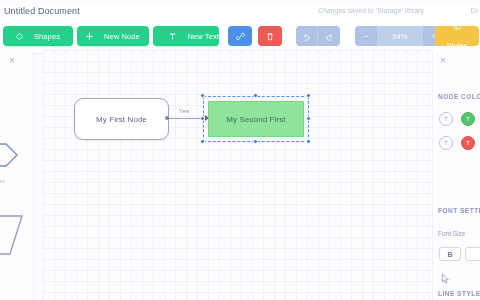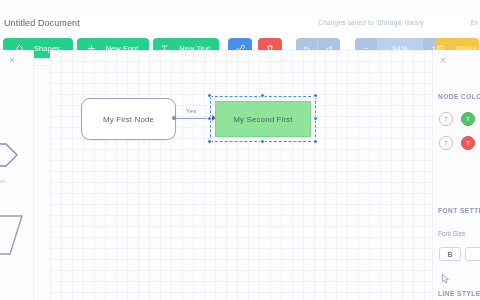--- a/index.html
+++ b/index.html
@@ -5,37 +5,37 @@
   html,body{margin:0;padding:0;}
   body{
     width:480px;height:300px;overflow:hidden;
     font-family:"Liberation Sans", sans-serif;
     background:#fbfbfd;
     -webkit-font-smoothing:antialiased;
   }
   #app{position:relative;width:480px;height:300px;overflow:hidden;background:#fcfcfe;}
 
   
-  .topbar{position:absolute;left:0;top:16px;width:480px;height:50px;background:#ffffff;
+  .topbar{position:absolute;left:0;top:4px;width:480px;height:50px;background:#ffffff;
           border-bottom:1px solid #eceef4;box-sizing:border-box;}
   .doc-title{position:absolute;left:4px;top:2px;font-size:9px;color:#5a6478;letter-spacing:.1px;}
   .save-status{position:absolute;right:56px;top:3px;font-size:6.5px;color:#b3bdd6;letter-spacing:.2px;white-space:nowrap;}
   .save-status2{position:absolute;right:2px;top:3px;font-size:6.5px;color:#b9c2d8;white-space:nowrap;}
 
   .tb-row{position:absolute;left:0;top:19px;width:480px;height:26px;}
   .btn{position:absolute;height:20px;border-radius:4px;display:flex;align-items:center;
        justify-content:center;gap:11px;box-sizing:border-box;font-size:7.5px;color:#fff;
        letter-spacing:.1px;white-space:nowrap;cursor:pointer;user-select:none;}
   .btn-green{background:#24d08a;box-shadow:0 1px 1px rgba(36,208,138,.25);}
   .btn-blue{background:#4a90e8;}
   .btn-red{background:#ef5b54;}
-  .btn-yellow{background:#f5c545;}
+  .btn-yellow{background:#f5c545;flex-direction:column;}
   .b-shapes{left:3px;top:3px;width:70px;}
   .b-newnode{left:77px;top:3px;width:72px;}
-  .b-newtext{left:153px;top:3px;width:66px;}
+  .b-newtext{left:153px;top:3px;width:66px;justify-content:flex-end;}
   .b-link{left:228px;top:3px;width:24px;}
   .b-del{left:258px;top:3px;width:24px;}
 
   .grp{position:absolute;top:3px;height:20px;display:flex;border-radius:4px;overflow:hidden;}
   .grp-undo{left:296px;}
   .gbtn{width:22px;height:20px;background:#aec3e3;display:flex;align-items:center;justify-content:center;
         color:#f2f6fc;font-size:9px;cursor:pointer;border-right:1px solid #c0d1eb;box-sizing:border-box;}
   .gbtn:last-child{border-right:none;}
   .grp-zoom{left:355px;}
   .zbtn{width:22px;height:20px;background:#aec3e3;display:flex;align-items:center;justify-content:center;
@@ -48,21 +48,21 @@
 
   
   .leftpanel{position:absolute;left:0;top:50px;width:34px;height:250px;background:#fdfdff;
              border-right:1px solid #f0f1f6;box-sizing:border-box;overflow:hidden;}
   .lp-close{position:absolute;left:9px;top:6px;font-size:10px;color:#9fb6dd;cursor:pointer;line-height:1;}
   .lp-shape-a{position:absolute;left:-14px;top:88px;width:34px;height:34px;}
   .lp-label{position:absolute;left:-2px;top:128px;font-size:6px;color:#aeb6cd;letter-spacing:.2px;}
   .lp-shape-b{position:absolute;left:-16px;top:162px;width:42px;height:46px;}
 
   
-  .canvas{position:absolute;left:50px;top:50px;width:398px;height:250px;overflow:hidden;
+  .canvas{position:absolute;left:43px;top:50px;width:398px;height:250px;overflow:hidden;
     background-color:#fdfdff;
     background-image:
       linear-gradient(to right, rgba(228,233,244,.55) 1px, transparent 1px),
       linear-gradient(to bottom, rgba(228,233,244,.55) 1px, transparent 1px);
     background-size:11px 11px;}
 
   .node{position:absolute;box-sizing:border-box;display:flex;align-items:center;justify-content:center;
         font-size:8px;letter-spacing:.1px;cursor:pointer;}
   .node-a{left:31px;top:48px;width:95px;height:42px;background:#ffffff;border:1px solid #9fa4c4;
           border-radius:9px;color:#5e6784;box-shadow:0 1px 2px rgba(120,130,170,.13);}
@@ -129,21 +129,21 @@
         </span>
         <span>Shapes</span>
       </div>
 
       <div class="btn btn-green b-newnode">
         <span class="ico">
           <svg width="7" height="7" viewBox="0 0 10 10">
               <path d="M5 1v8M1 5h8" stroke="#fff" stroke-width="1.4" stroke-linecap="round"></path>
             </svg>
         </span>
-        <span>New Font</span>
+        <span>New Node</span>
       </div>
 
       <div class="btn btn-green b-newtext">
         <span class="ico">
           <svg width="7" height="7" viewBox="0 0 10 10">
               <path d="M1.5 1.6h7M5 1.6v7" stroke="#fff" stroke-width="1.3" stroke-linecap="round"></path>
             </svg>
         </span>
         <span>New Text</span>
       </div>

